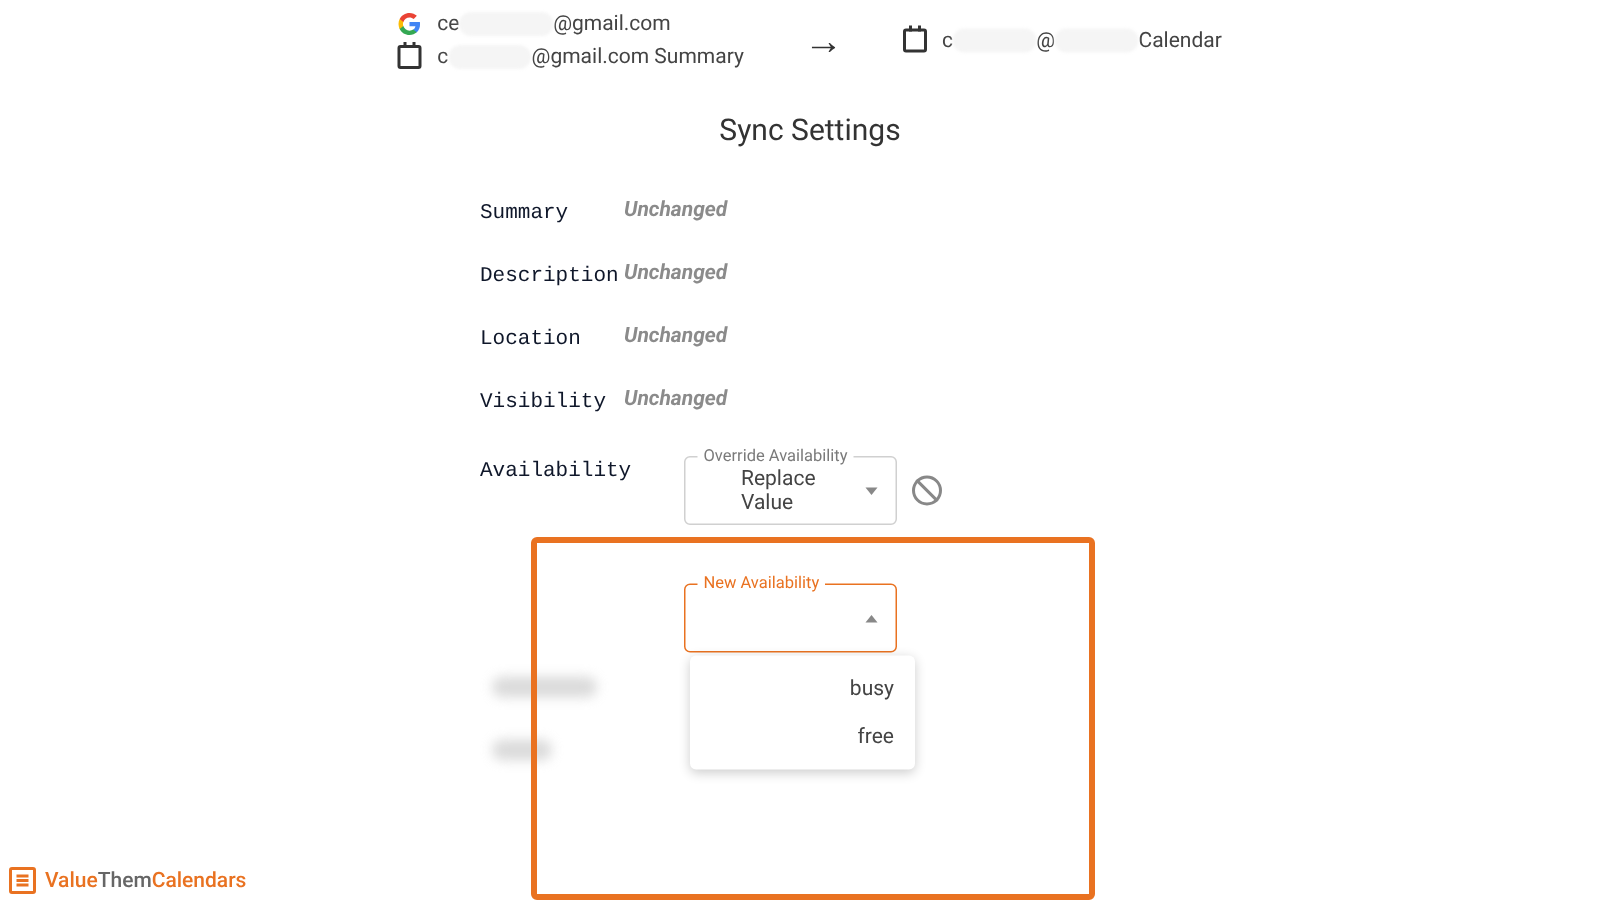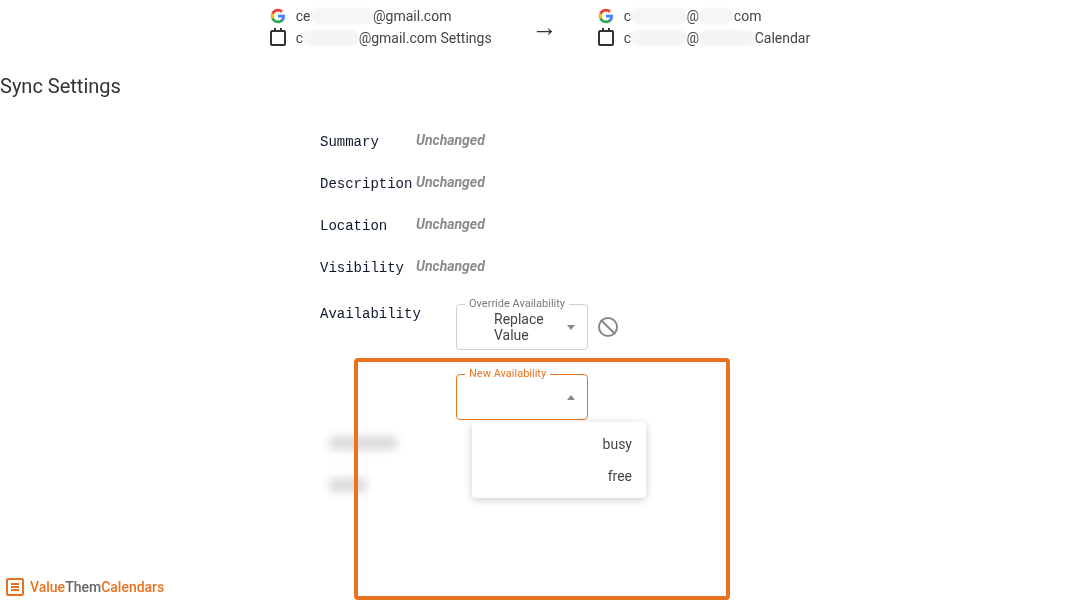--- a/index.html
+++ b/index.html
@@ -87,21 +87,21 @@
     }
     .arrow-icon {
       font-size: 26px;
       color: #333;
       padding: 0 20px;
     }
     .section-title {
       font-size: 20px;
       font-weight: 400;
       color: #333;
-      text-align: left;
+      text-align: center;
       margin-bottom: 32px;
     }
     .settings-list {
       width: 440px;
       margin: 0 auto;
     }
     .setting-row {
       display: flex;
       align-items: flex-start;
       min-height: 42px;
@@ -133,21 +133,21 @@
     }
     .availability-area {
       padding-top: 6px;
       gap: 40px;
     }
     .dropdown-field {
       position: relative;
       border: 1px solid #d0d0d0;
       border-radius: 4px;
       background: #fff;
-      width: 132px;
+      width: 142px;
       height: 46px;
       display: flex;
       align-items: center;
       padding: 0 12px;
       cursor: pointer;
     }
     .dropdown-field.active {
       border-color: #e97221;
     }
     .dropdown-label-float {
@@ -196,29 +196,29 @@
       content: '';
       position: absolute;
       width: 20px;
       height: 2px;
       background: #888;
       top: 50%;
       left: 50%;
       transform: translate(-50%, -50%) rotate(45deg);
     }
     .new-avail-wrapper {
-      margin-top: 24px;
+      margin-top: 39px;
       position: relative;
       text-align: right;
     }
     .dropdown-menu {
       position: absolute;
       top: 48px;
-      left: 16px;
-      width: 174px;
+      left: 4px;
+      width: 150px;
       background: #fff;
       border-radius: 4px;
       box-shadow: 0 2px 8px rgba(0,0,0,0.2);
       z-index: 10;
       padding: 6px 0;
     }
     .dropdown-option {
       padding: 8px 14px;
       font-size: 14px;
       color: #444;
@@ -281,41 +281,28 @@
               <path fill="#EA4335" d="M12 5.38c1.62 0 3.06.56 4.21 1.64l3.15-3.15C17.45 2.09 14.97 1 12 1 7.7 1 3.99 3.47 2.18 7.07l3.66 2.84c.87-2.6 3.3-4.53 6.16-4.53z"></path>
             </svg>
         </span>
         <span>
           <span>ce</span><span class="redacted">xxxxxxxxx</span><span>@gmail.com</span>
         </span>
       </div>
       <div class="account-line">
         <span class="calendar-icon"></span>
         <span>
-          <span>c</span><span class="redacted">xxxxxxxx</span><span>@gmail.com Settings</span>
+          <span>c</span><span class="redacted">xxxxxxxx</span><span>@gmail.com Summary</span>
         </span>
       </div>
     </div>
 
     <span class="arrow-icon">→</span>
 
     <div class="account-block">
-      <div class="account-line">
-        <span class="google-icon">
-          <svg viewBox="0 0 24 24" width="16" height="16">
-              <path fill="#4285F4" d="M22.56 12.25c0-.78-.07-1.53-.2-2.25H12v4.26h5.92c-.26 1.37-1.04 2.53-2.21 3.31v2.77h3.57c2.08-1.92 3.28-4.74 3.28-8.09z"></path>
-              <path fill="#34A853" d="M12 23c2.97 0 5.46-.98 7.28-2.66l-3.57-2.77c-.98.66-2.23 1.06-3.71 1.06-2.86 0-5.29-1.93-6.16-4.53H2.18v2.84C3.99 20.53 7.7 23 12 23z"></path>
-              <path fill="#FBBC05" d="M5.84 14.09c-.22-.66-.35-1.36-.35-2.09s.13-1.43.35-2.09V7.07H2.18C1.43 8.55 1 10.22 1 12s.43 3.45 1.18 4.93l3.66-2.84z"></path>
-              <path fill="#EA4335" d="M12 5.38c1.62 0 3.06.56 4.21 1.64l3.15-3.15C17.45 2.09 14.97 1 12 1 7.7 1 3.99 3.47 2.18 7.07l3.66 2.84c.87-2.6 3.3-4.53 6.16-4.53z"></path>
-            </svg>
-        </span>
-        <span>
-          <span>c</span><span class="redacted">xxxxxxxx</span><span>@</span><span class="redacted">xxxxx</span><span>com</span>
-        </span>
-      </div>
       <div class="account-line">
         <span class="calendar-icon"></span>
         <span>
           <span>c</span><span class="redacted">xxxxxxxx</span><span>@</span><span class="redacted">xxxxxxxx</span><span>Calendar</span>
         </span>
       </div>
     </div>
   </div>
 
   <h2 class="section-title">Sync Settings</h2>

